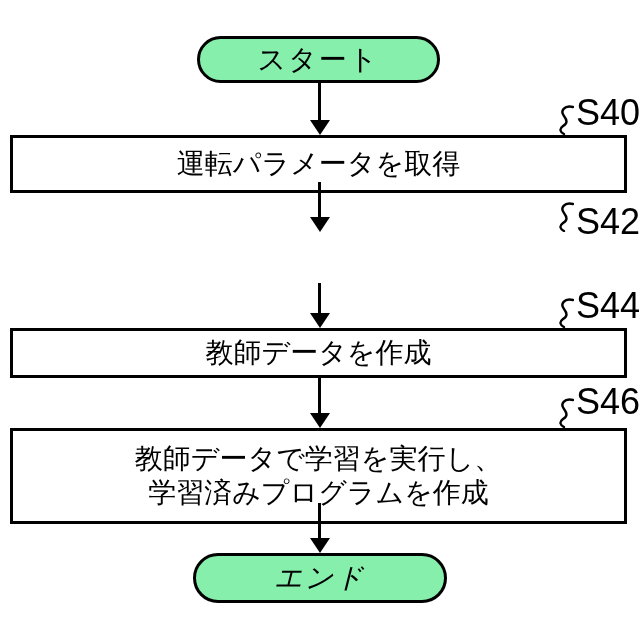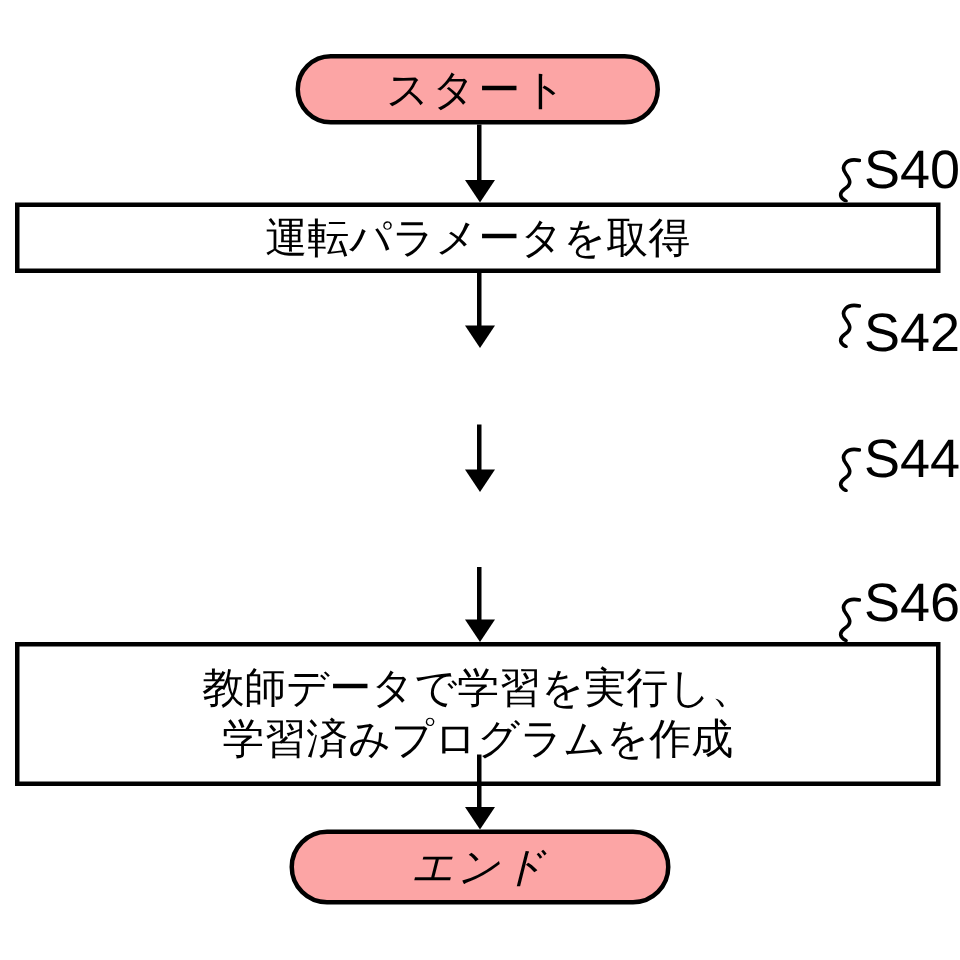--- a/index.html
+++ b/index.html
@@ -14,21 +14,21 @@
     background: #ffffff;
     font-family: "Liberation Sans", "DejaVu Sans", sans-serif;
     color: #000000;
     overflow: hidden;
   }
   .terminal {
     position: absolute;
     box-sizing: border-box;
     border: 3px solid #000000;
     border-radius: 26px;
-    background: #fca5a5;
+    background: #86efac;
     display: flex;
     align-items: center;
     justify-content: center;
     font-size: 28px;
     letter-spacing: 2px;
   }
   .terminal.start { left: 197px; top: 36px;  width: 243px; height: 47px; }
   .terminal.end   { left: 193px; top: 553px; width: 254px; height: 50px; font-style: italic; }
 
   .process {
@@ -39,21 +39,21 @@
     border: 3px solid #000000;
     background: #ffffff;
     display: flex;
     align-items: center;
     justify-content: center;
     text-align: center;
     font-size: 28px;
     line-height: 34px;
     white-space: pre-line;
   }
-  .process.p1 { top: 135px; height: 47px; }
+  .process.p1 { top: 135px; height: 58px; }
   .process.p2 { top: 232px; height: 51px; }
   .process.p3 { top: 328px; height: 50px; }
   .process.p4 { top: 428px; height: 96px; }
 
   .arrow-line {
     position: absolute;
     left: 318px;
     width: 3px;
     background: #000000;
   }
@@ -123,20 +123,23 @@
   </svg>
   <div class="step-ref ref2">S42</div>
 
   <div class="arrow-line a3-line"></div>
   <div class="arrow-head a3-head"></div>
 
   <svg class="squiggle sq3" viewBox="0 0 16 30">
     <path d="M 15 2 C 6 0 2 6 6 11 C 9 15 10 18 5 21 C 1 24 2 27 6 29" fill="none" stroke="#000000" stroke-width="2.4" stroke-linecap="round"></path>
   </svg>
   <div class="step-ref ref3">S44</div>
+  <div class="process p3">
+    <span>教師データを作成</span>
+  </div>
 
   <div class="arrow-line a4-line"></div>
   <div class="arrow-head a4-head"></div>
 
   <svg class="squiggle sq4" viewBox="0 0 16 30">
     <path d="M 15 2 C 6 0 2 6 6 11 C 9 15 10 18 5 21 C 1 24 2 27 6 29" fill="none" stroke="#000000" stroke-width="2.4" stroke-linecap="round"></path>
   </svg>
   <div class="step-ref ref4">S46</div>
   <div class="process p4">
     <span>教師データで学習を実行し、

